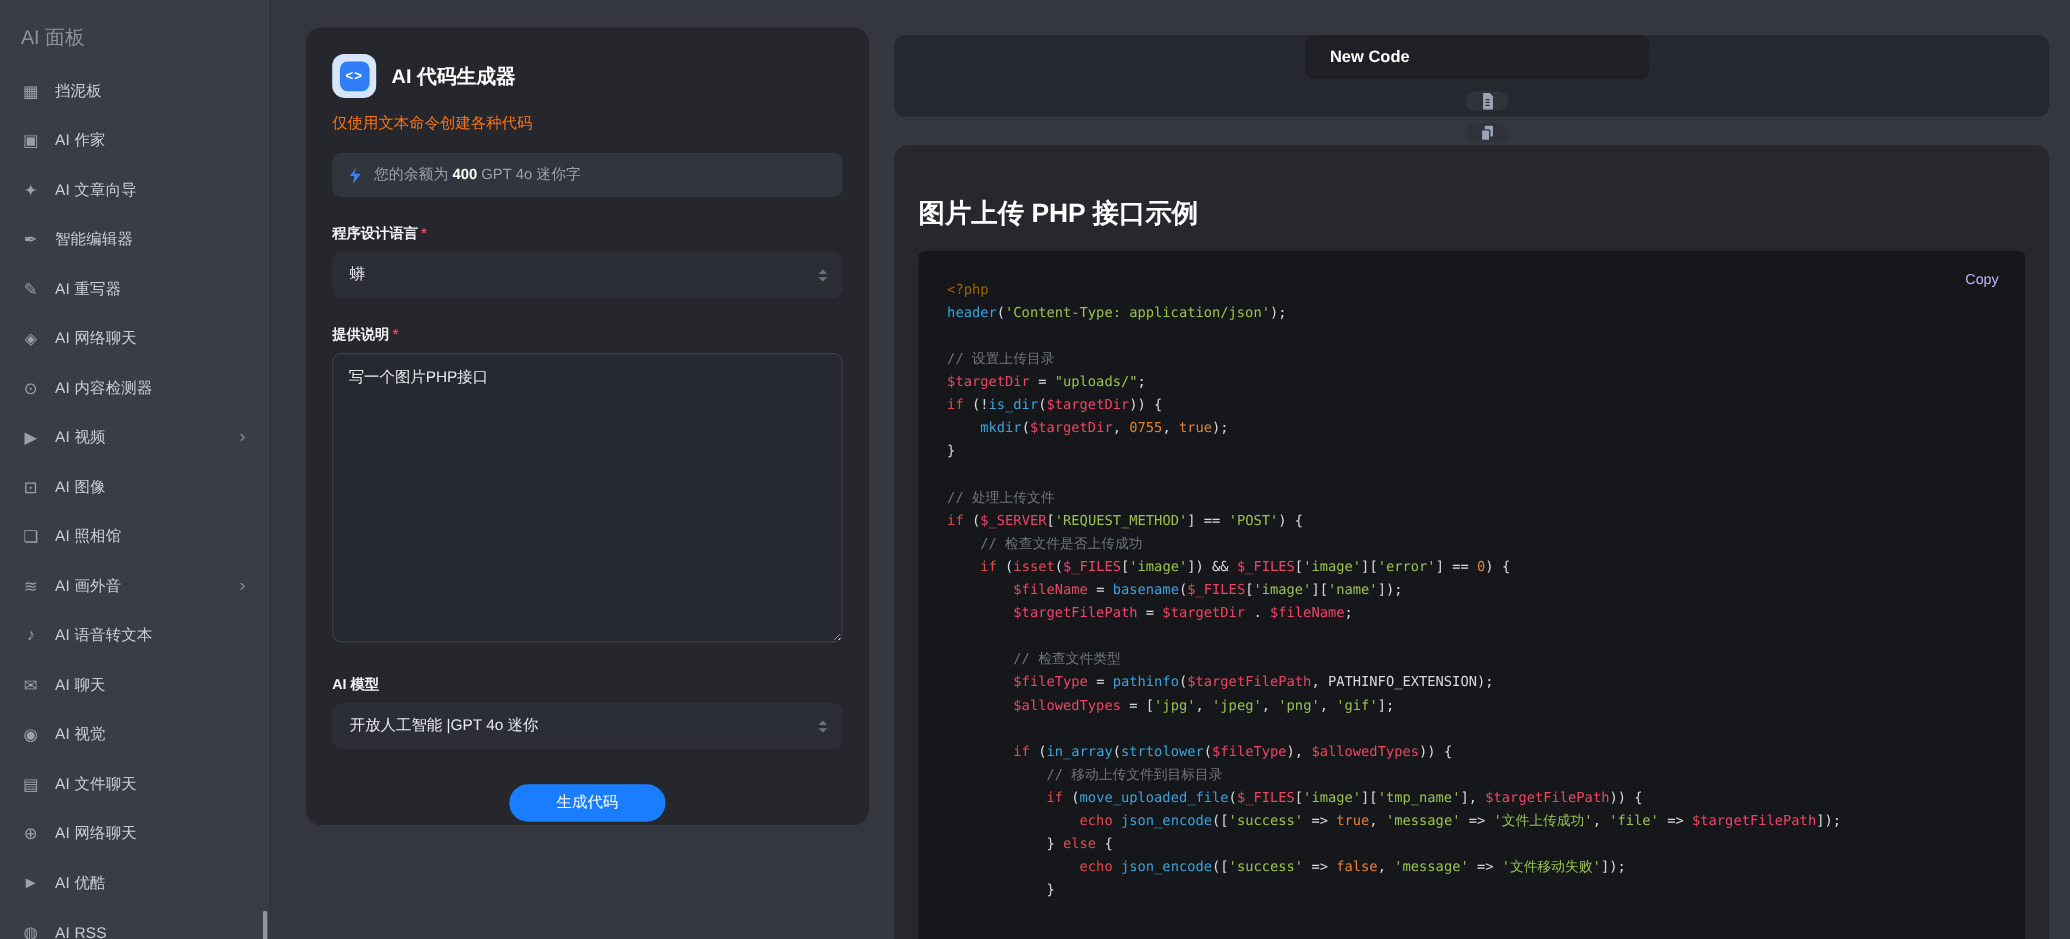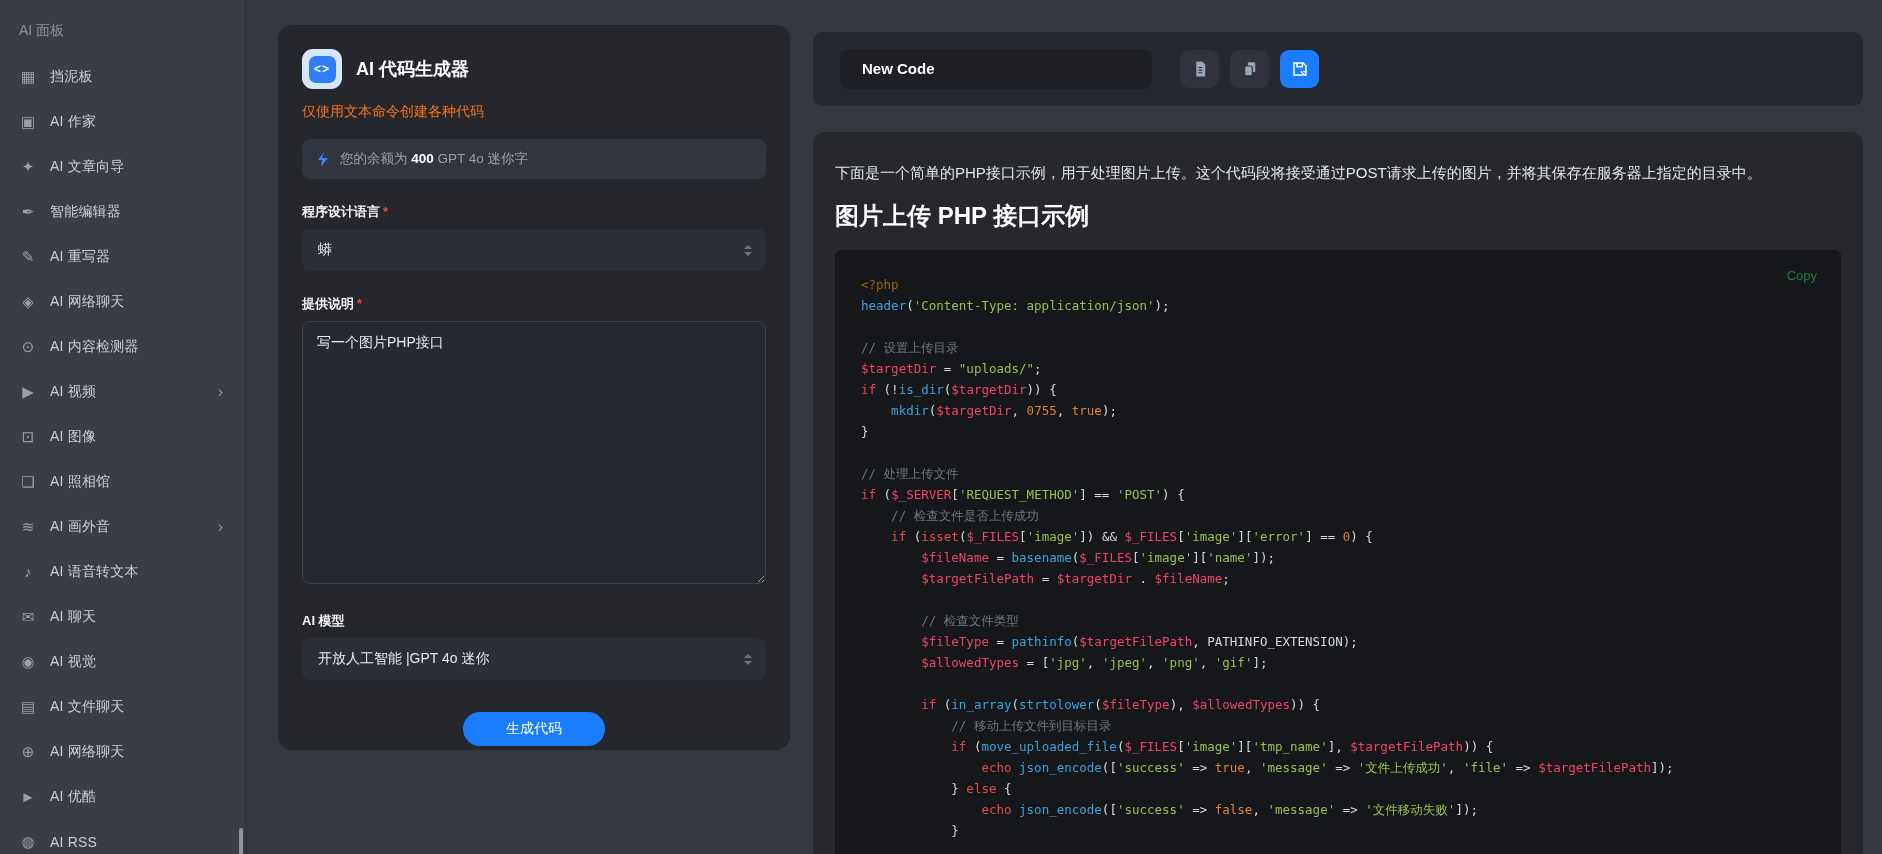--- a/index.html
+++ b/index.html
@@ -8,21 +8,21 @@
     background:#34373e;
     font-family:"Liberation Sans","DejaVu Sans",sans-serif;
     color:#e8eaee;
     position:relative;
   }
   
   .sidebar {
     position:absolute; left:0; top:0; width:246px; height:854px;
     background:#3a3d45; border-right:1px solid #2e3137; overflow:hidden;
   }
-  .side-section { padding:22px 0 0 19px; font-size:14px; color:#8d929c; }
+  .side-section { padding:22px 0 0 19px; font-size:18px; color:#8d929c; }
   .side-list { margin-top:14px; }
   .side-item {
     height:45px; display:flex; align-items:center; padding:0 22px 0 18px;
     cursor:pointer; color:#c9ced6;
   }
   .side-item .glyph {
     width:20px; text-align:center; font-size:15px; color:#9aa0ab;
     margin-right:12px; flex:0 0 auto;
   }
   .side-item .lbl { font-size:14px; letter-spacing:.2px; }
@@ -73,21 +73,21 @@
   }
   .gen-btn {
     display:block; margin:32px auto 0 auto; width:142px; height:34px;
     border:none; border-radius:17px; background:#1a7dff; color:#fff;
     font-size:14px; font-family:inherit; cursor:pointer;
   }
   
   .topbar {
     position:absolute; left:813px; top:32px; width:1050px; height:74px;
     background:#26282f; border-radius:10px; display:flex; align-items:center;
-    padding-left:27px; gap:11px;
+    padding-left:27px; gap:11px;flex-direction:column;
   }
   .title-input {
     width:312px; height:40px; border-radius:8px; background:#1e2026;
     color:#fff; font-size:15px; font-weight:bold; line-height:40px;
     padding-left:22px; margin-right:17px; cursor:text;
   }
   .icon-btn {
     width:39px; height:38px; border:none; border-radius:9px; background:#30333b;
     color:#9aa5b5; display:flex; align-items:center; justify-content:center;
     cursor:pointer;
@@ -99,21 +99,21 @@
     background:#26282e; border-radius:12px 12px 0 0; padding:30px 22px 0 22px;
     overflow:hidden;
   }
   .intro { font-size:15px; line-height:22px; color:#e3e6ea; }
   .out-heading { margin-top:16px; font-size:24px; font-weight:bold; color:#ffffff; }
   .code-block {
     margin-top:18px; background:#16171b; border-radius:6px; position:relative;
     padding:24px 24px 24px 26px; height:700px;
   }
   .copy-btn {
-    position:absolute; top:18px; right:24px; font-size:13px; color:#15803d;
+    position:absolute; top:18px; right:24px; font-size:13px; color:#c4b5fd;
     cursor:pointer;
   }
   .code-pre {
     font-family:"DejaVu Sans Mono","Liberation Mono",monospace;
     font-size:12.5px; line-height:21px; white-space:pre; color:#d6d9de;
   }
   .tok-t { color:#a16207; }
   .tok-c { color:#6e7580; }
   .tok-k { color:#e5484d;margin-top:35px; }
   .tok-v { color:#ee4565; }
@@ -276,21 +276,20 @@
     <button class="icon-btn primary">
       <svg width="18" height="18" viewBox="0 0 24 24" fill="none" stroke="currentColor" stroke-width="2">
           <path d="M4 4h12l4 4v12H4z"></path>
           <path d="M8 4v5h7V4"></path>
           <path d="M13 15l5 5M16.5 14.5l2 2" stroke-width="1.6"></path>
         </svg>
     </button>
   </section>
 
   <section class="content-panel">
-    <p class="intro">下面是一个简单的PHP接口示例，用于处理图片上传。这个代码段将接受通过POST请求上传的图片，并将其保存在服务器上指定的目录中。</p>
     <h2 class="out-heading">图片上传 PHP 接口示例</h2>
     <div class="code-block">
       <span class="copy-btn">Copy</span>
       <pre class="code-pre" id="code-pre"><div class="code-line"><span class="tok-t">&lt;?php</span></div><div class="code-line"><span class="tok-f">header</span><span class="tok-p">(</span><span class="tok-s">'Content-Type: application/json'</span><span class="tok-p">);</span></div><div class="code-line">&nbsp;</div><div class="code-line"><span class="tok-c">// 设置上传目录</span></div><div class="code-line"><span class="tok-v">$targetDir</span><span class="tok-p"> = </span><span class="tok-s">"uploads/"</span><span class="tok-p">;</span></div><div class="code-line"><span class="tok-k">if</span><span class="tok-p"> (!</span><span class="tok-f">is_dir</span><span class="tok-p">(</span><span class="tok-v">$targetDir</span><span class="tok-p">)) {</span></div><div class="code-line"><span class="tok-p">    </span><span class="tok-f">mkdir</span><span class="tok-p">(</span><span class="tok-v">$targetDir</span><span class="tok-p">, </span><span class="tok-n">0755</span><span class="tok-p">, </span><span class="tok-b">true</span><span class="tok-p">);</span></div><div class="code-line"><span class="tok-p">}</span></div><div class="code-line">&nbsp;</div><div class="code-line"><span class="tok-c">// 处理上传文件</span></div><div class="code-line"><span class="tok-k">if</span><span class="tok-p"> (</span><span class="tok-v">$_SERVER</span><span class="tok-p">[</span><span class="tok-s">'REQUEST_METHOD'</span><span class="tok-p">] == </span><span class="tok-s">'POST'</span><span class="tok-p">) {</span></div><div class="code-line"><span class="tok-p">    </span><span class="tok-c">// 检查文件是否上传成功</span></div><div class="code-line"><span class="tok-p">    </span><span class="tok-k">if</span><span class="tok-p"> (</span><span class="tok-k">isset</span><span class="tok-p">(</span><span class="tok-v">$_FILES</span><span class="tok-p">[</span><span class="tok-s">'image'</span><span class="tok-p">]) &amp;&amp; </span><span class="tok-v">$_FILES</span><span class="tok-p">[</span><span class="tok-s">'image'</span><span class="tok-p">][</span><span class="tok-s">'error'</span><span class="tok-p">] == </span><span class="tok-n">0</span><span class="tok-p">) {</span></div><div class="code-line"><span class="tok-p">        </span><span class="tok-v">$fileName</span><span class="tok-p"> = </span><span class="tok-f">basename</span><span class="tok-p">(</span><span class="tok-v">$_FILES</span><span class="tok-p">[</span><span class="tok-s">'image'</span><span class="tok-p">][</span><span class="tok-s">'name'</span><span class="tok-p">]);</span></div><div class="code-line"><span class="tok-p">        </span><span class="tok-v">$targetFilePath</span><span class="tok-p"> = </span><span class="tok-v">$targetDir</span><span class="tok-p"> . </span><span class="tok-v">$fileName</span><span class="tok-p">;</span></div><div class="code-line">&nbsp;</div><div class="code-line"><span class="tok-p">        </span><span class="tok-c">// 检查文件类型</span></div><div class="code-line"><span class="tok-p">        </span><span class="tok-v">$fileType</span><span class="tok-p"> = </span><span class="tok-f">pathinfo</span><span class="tok-p">(</span><span class="tok-v">$targetFilePath</span><span class="tok-p">, PATHINFO_EXTENSION);</span></div><div class="code-line"><span class="tok-p">        </span><span class="tok-v">$allowedTypes</span><span class="tok-p"> = [</span><span class="tok-s">'jpg'</span><span class="tok-p">, </span><span class="tok-s">'jpeg'</span><span class="tok-p">, </span><span class="tok-s">'png'</span><span class="tok-p">, </span><span class="tok-s">'gif'</span><span class="tok-p">];</span></div><div class="code-line">&nbsp;</div><div class="code-line"><span class="tok-p">        </span><span class="tok-k">if</span><span class="tok-p"> (</span><span class="tok-f">in_array</span><span class="tok-p">(</span><span class="tok-f">strtolower</span><span class="tok-p">(</span><span class="tok-v">$fileType</span><span class="tok-p">), </span><span class="tok-v">$allowedTypes</span><span class="tok-p">)) {</span></div><div class="code-line"><span class="tok-p">            </span><span class="tok-c">// 移动上传文件到目标目录</span></div><div class="code-line"><span class="tok-p">            </span><span class="tok-k">if</span><span class="tok-p"> (</span><span class="tok-f">move_uploaded_file</span><span class="tok-p">(</span><span class="tok-v">$_FILES</span><span class="tok-p">[</span><span class="tok-s">'image'</span><span class="tok-p">][</span><span class="tok-s">'tmp_name'</span><span class="tok-p">], </span><span class="tok-v">$targetFilePath</span><span class="tok-p">)) {</span></div><div class="code-line"><span class="tok-p">                </span><span class="tok-k">echo</span><span class="tok-p"> </span><span class="tok-f">json_encode</span><span class="tok-p">([</span><span class="tok-s">'success'</span><span class="tok-p"> =&gt; </span><span class="tok-b">true</span><span class="tok-p">, </span><span class="tok-s">'message'</span><span class="tok-p"> =&gt; </span><span class="tok-s">'文件上传成功'</span><span class="tok-p">, </span><span class="tok-s">'file'</span><span class="tok-p"> =&gt; </span><span class="tok-v">$targetFilePath</span><span class="tok-p">]);</span></div><div class="code-line"><span class="tok-p">            } </span><span class="tok-k">else</span><span class="tok-p"> {</span></div><div class="code-line"><span class="tok-p">                </span><span class="tok-k">echo</span><span class="tok-p"> </span><span class="tok-f">json_encode</span><span class="tok-p">([</span><span class="tok-s">'success'</span><span class="tok-p"> =&gt; </span><span class="tok-b">false</span><span class="tok-p">, </span><span class="tok-s">'message'</span><span class="tok-p"> =&gt; </span><span class="tok-s">'文件移动失败'</span><span class="tok-p">]);</span></div><div class="code-line"><span class="tok-p">            }</span></div></pre>
     </div>
   </section>
 
 </div>
 
 </body></html>

